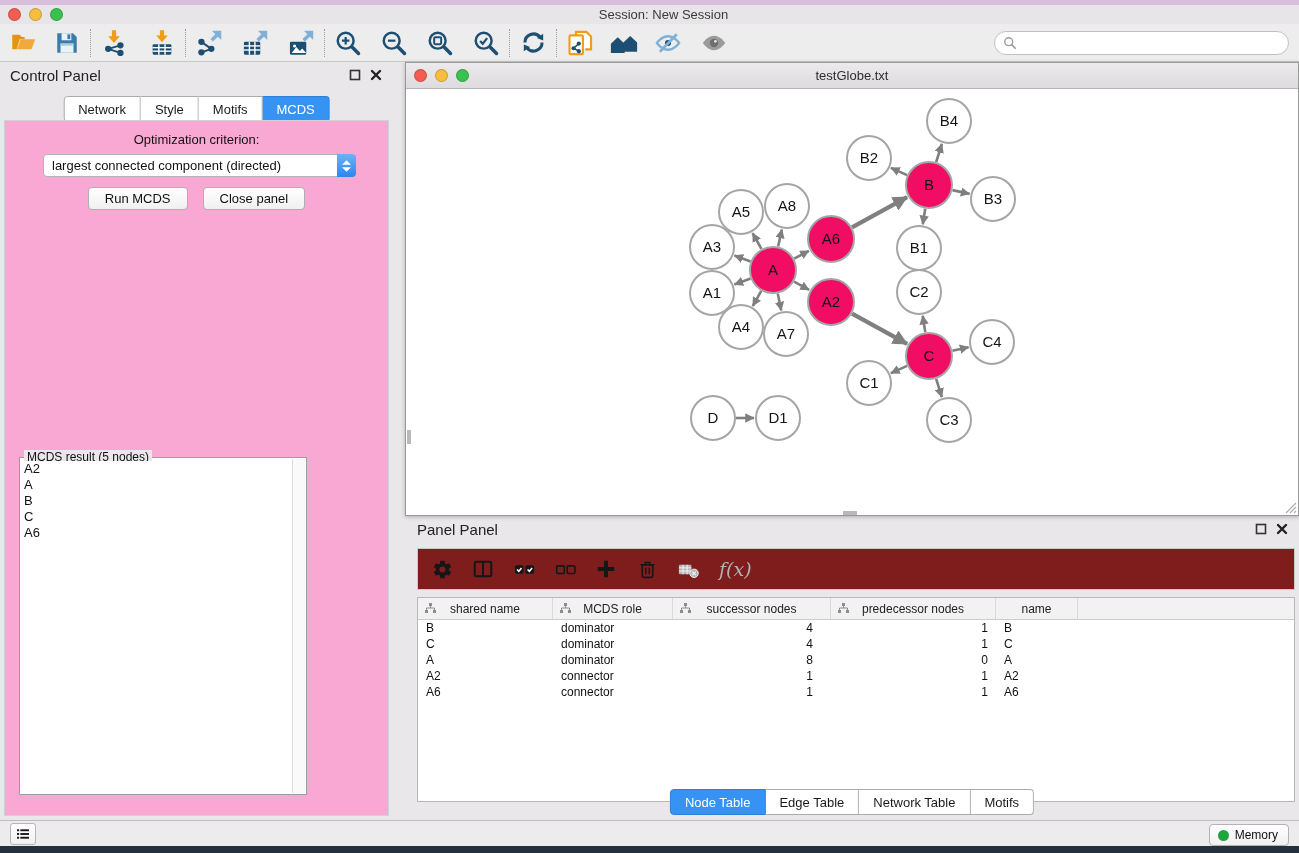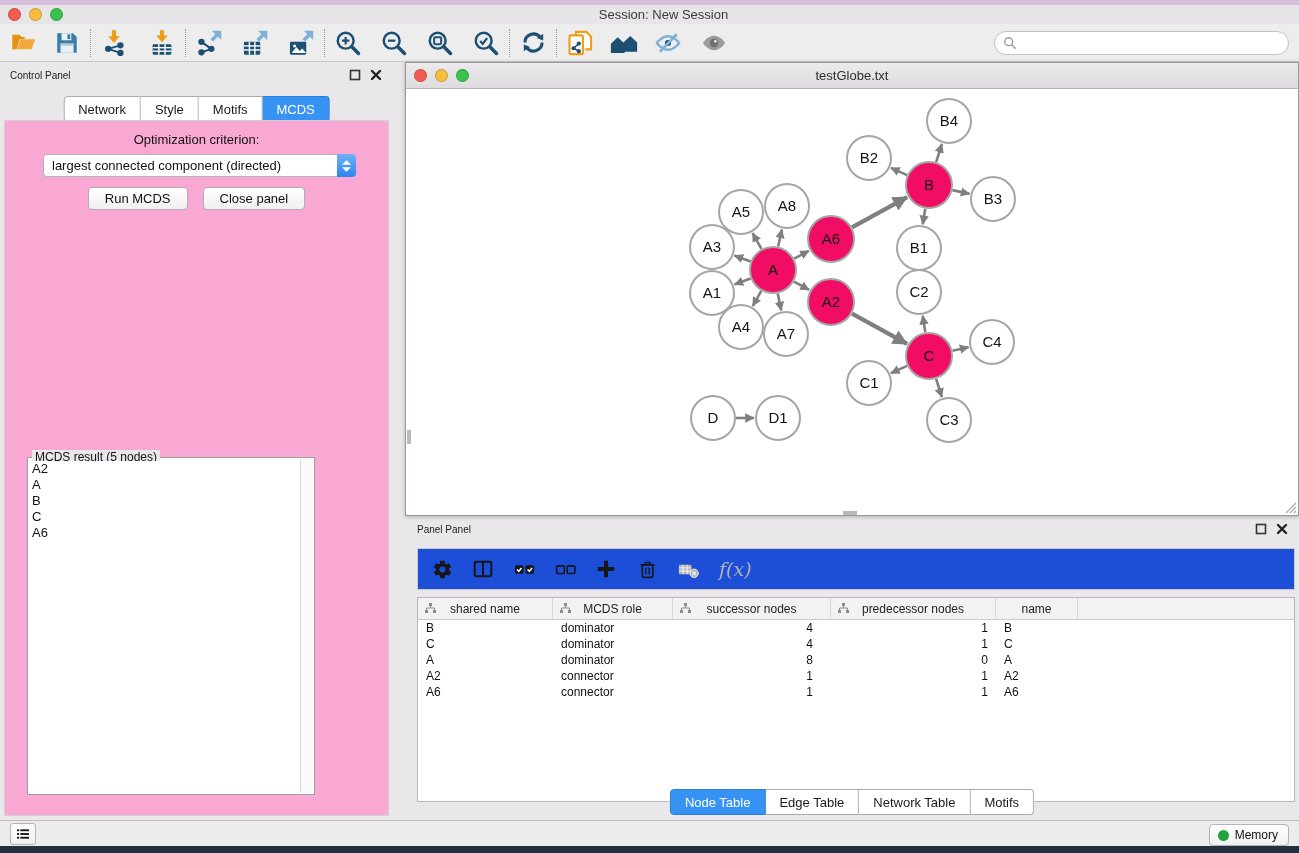--- a/index.html
+++ b/index.html
@@ -21,52 +21,52 @@
 
   
   #main-toolbar { left:0; top:24px; width:1299px; height:38px; background:#EEEDEE; border-bottom:1px solid #C9C7C9; display:flex; align-items:center; }
   .tb-icon { width:30px; height:30px; display:flex; align-items:center; justify-content:center; cursor:default; }
   .tb-sep { width:1px; height:28px; border-left:1px dotted #9B9B9B; margin:0 8px; }
   #toolbar-search { position:absolute; right:10px; top:31px; width:295px; height:24px; background:#FFFFFF; border:1px solid #C2C0C2; border-radius:12px; display:flex; align-items:center; padding-left:8px; }
   #toolbar-search input { border:none; outline:none; flex:1; height:20px; font-size:12px; background:transparent; margin-left:5px; }
 
   
   #control-panel { left:0; top:62px; width:393px; height:758px; }
-  .panel-header { height:26px; display:flex; align-items:center; padding:0 10px; font-size:10px; color:#222; }
+  .panel-header { height:26px; display:flex; align-items:center; padding:0 10px; font-size:15px; color:#222; }
   .panel-header .spacer { flex:1; }
   .mini-btn { width:14px; height:14px; display:flex; align-items:center; justify-content:center; margin-left:7px; cursor:default; }
   .cp-tabs { position:absolute; left:50%; top:34px; transform:translateX(-50%); display:flex; }
   .seg-tab { height:21px; padding:12px 14px; display:flex; align-items:center; justify-content:center; font-size:13px; color:#1a1a1a; background:#FFFFFF; border:1px solid #ABABAB; border-left:none; white-space:nowrap; }
   .seg-tab:first-child { border-left:1px solid #ABABAB; border-radius:4px 0 0 4px; }
   .seg-tab:last-child { border-radius:0 4px 4px 0; }
   .seg-tab.active { background:#3693F4; border-color:#2E7FD6; color:#FFFFFF; }
   #cp-content { position:absolute; left:4px; top:58px; width:385px; height:696px; border:1px solid #D2D0D2; background:#f9a8d4; }
   #opt-label { position:absolute; left:0; top:11px; width:100%; text-align:center; font-size:13px; color:#111; }
   #criterion-select { position:absolute; left:38px; top:33px; width:313px; height:23px; background:#FFFFFF; border:1px solid #B4B2B4; border-radius:4px; display:flex; align-items:center; font-size:13px; color:#111; padding-left:8px; }
   #criterion-select .sel-text { flex:1; }
   .stepper { width:19px; height:23px; margin-right:-1px; background:linear-gradient(#6FB1F7,#2D85EE); border-radius:0 4px 4px 0; display:flex; flex-direction:column; align-items:center; justify-content:center; gap:2px; }
   .cp-btn-row { position:absolute; left:0; top:66px; width:100%; display:flex; justify-content:center; gap:15px;align-items:center; }
   .push-btn { height:23px; padding:0 16px; font-size:13px; color:#111; background:linear-gradient(#FFFFFF,#F0F0F0); border:1px solid #AFAFAF; border-radius:4px; font-family:inherit; }
-  #mcds-fieldset { position:absolute; left:14px; top:336px; width:288px; height:338px; border:1px solid #9E9E9E; background:#FFFFFF;margin-left:8px; }
+  #mcds-fieldset { position:absolute; left:14px; top:336px; width:288px; height:338px; border:1px solid #9E9E9E; background:#FFFFFF; }
   #mcds-legend { position:absolute; left:4px; top:-8px; background:#E9E7E9; padding:0 3px; font-size:12px; color:#111; }
   #mcds-list { position:absolute; left:1px; top:3px; right:15px; bottom:1px; background:#FFFFFF; overflow:hidden; font-size:13px; line-height:16px; color:#111; padding-left:3px; }
   #mcds-scroll { position:absolute; top:1px; right:1px; width:13px; bottom:1px; background:#FAFAFA; border-left:1px solid #DCDCDC; }
 
   
   #network-frame { left:405px; top:62px; width:894px; height:454px; background:#FFFFFF; border:1px solid #999999; box-shadow:0 1px 4px rgba(0,0,0,.25); }
   #net-titlebar { position:absolute; left:0; top:0; width:100%; height:26px; background:linear-gradient(#ECEAEC,#DDDBDD); border-bottom:1px solid #B6B4B6; display:flex; align-items:center; }
   #net-titlebar .win-title { position:absolute; left:0; right:0; text-align:center; font-size:13px; color:#2E2E2E; }
   #net-canvas { position:absolute; left:1px; top:26px; width:891px; height:426px; background:#FFFFFF; }
   #net-scroll-left { position:absolute; left:1px; top:367px; width:4px; height:14px; background:#B9B9B9; }
   #net-scroll-bottom { position:absolute; left:437px; top:448px; width:14px; height:4px; background:#B9B9B9; }
   #net-resize-grip { position:absolute; right:1px; bottom:1px; width:14px; height:14px; }
 
   
   #table-panel { left:405px; top:516px; width:894px; height:304px; }
-  #tp-toolbar { position:absolute; left:12px; top:32px; width:878px; height:42px; background:#1d4ed8; border:1px solid #C9C9C9; display:flex; align-items:center; padding-left:12px; gap:17px; }
+  #tp-toolbar { position:absolute; left:12px; top:32px; width:878px; height:42px; background:#7f1d1d; border:1px solid #C9C9C9; display:flex; align-items:center; padding-left:12px; gap:17px; }
   .tp-icon { width:24px; height:24px; display:flex; align-items:center; justify-content:center; }
   #fx-label { font-size:19px; color:#B3B3B3; font-style:italic; font-family:"DejaVu Serif","Liberation Serif",serif; margin-left:2px; }
   #node-table { position:absolute; left:12px; top:81px; width:878px; height:205px; background:#FFFFFF; border:1px solid #B9B9B9; overflow:hidden; }
   #tbl-head { display:flex; height:22px; background:#F3F2F3; border-bottom:1px solid #CCCCCC; }
   .th { position:relative; display:flex; align-items:center; justify-content:center; font-size:12px; color:#222; border-right:1px solid #D9D9D9; }
   .th .tree-ic { position:absolute; left:7px; top:5px; }
   .tr { display:flex; height:16px; align-items:center; }
   .td { font-size:12px; color:#111; white-space:nowrap; overflow:hidden; }
   #table-tabs { position:absolute; left:50%; top:273px; transform:translateX(-50%); display:flex; }
   #table-tabs .seg-tab { height:22px; }

